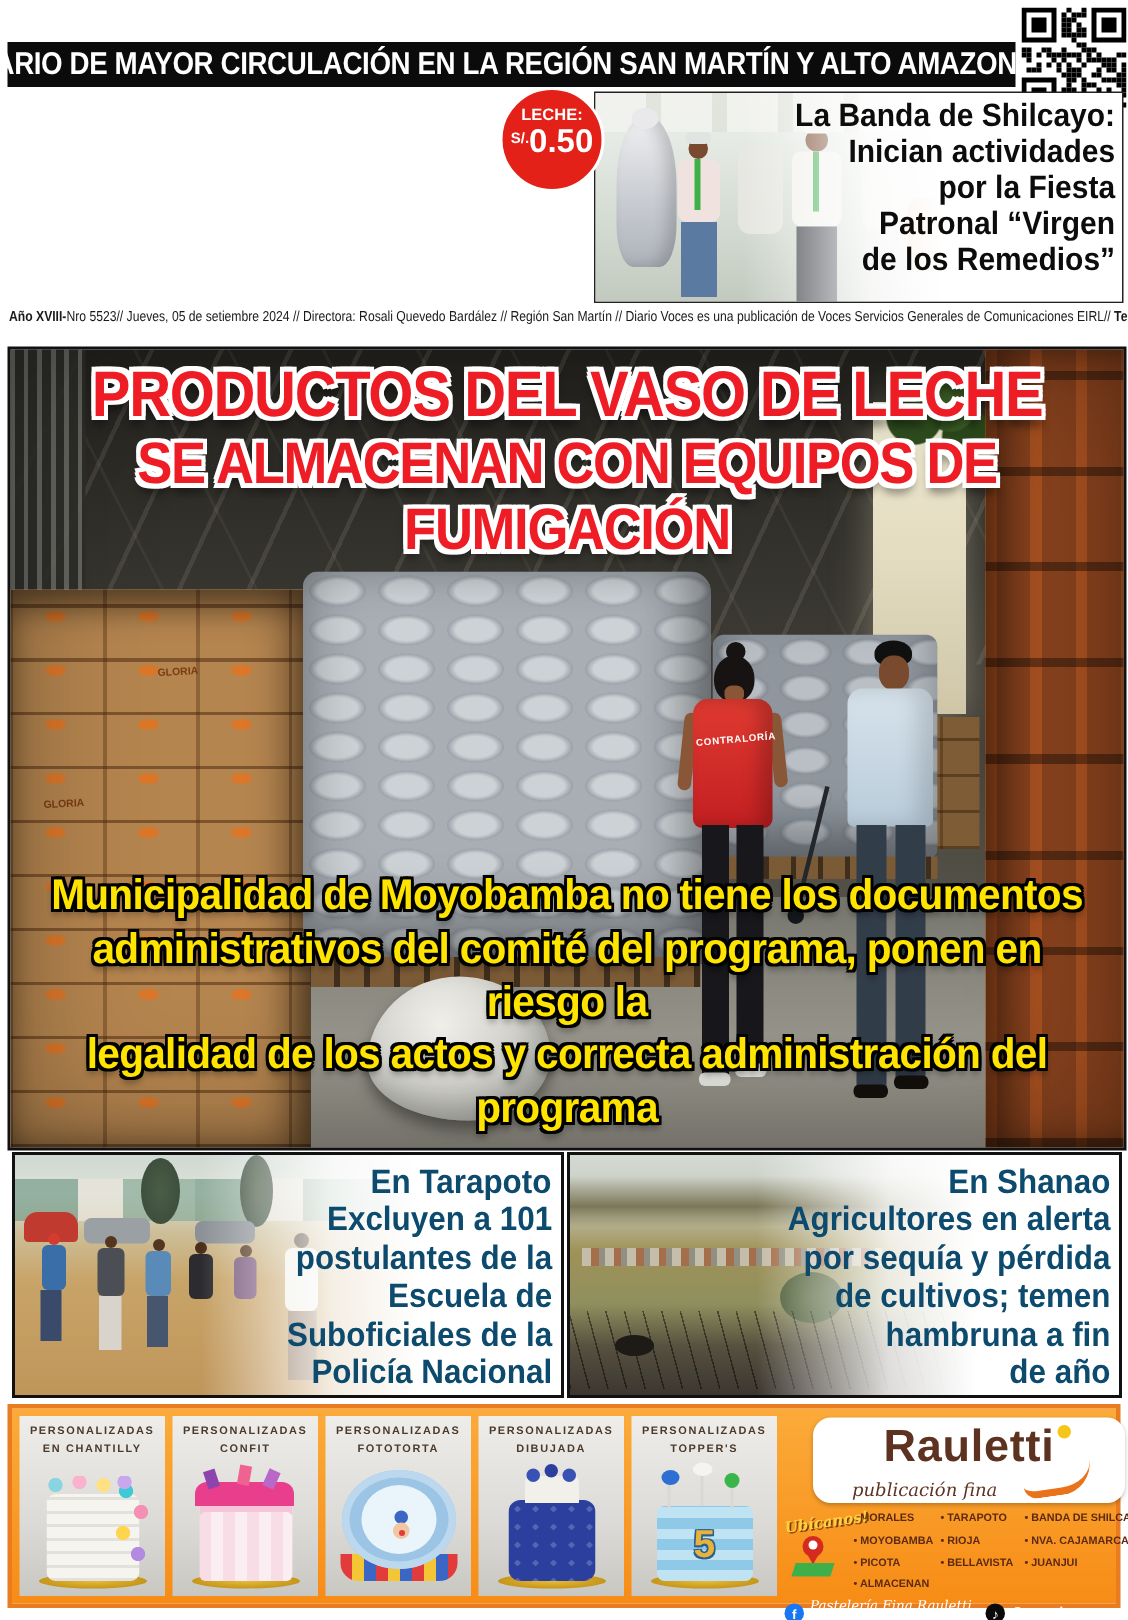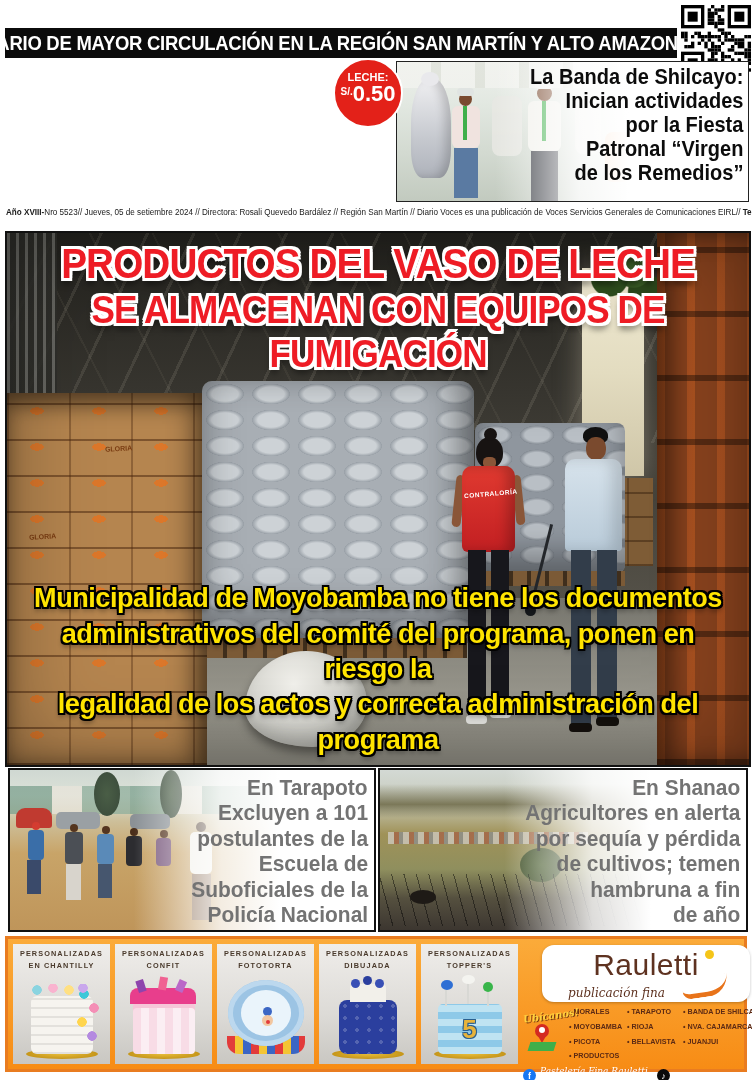--- a/index.html
+++ b/index.html
@@ -50,37 +50,37 @@
   .mh-1{font-size:43px;margin-top:0px;letter-spacing:-1px;}
   .mh-2{font-size:39px;margin-top:0;letter-spacing:-1px;}
   .main-sub{position:absolute;bottom:8px;left:0;width:100%;text-align:center;z-index:20;
     font-size:28.5px;line-height:1.24;letter-spacing:-0.5px;}
   .vest-txt{position:absolute;left:2px;top:24px;width:100%;text-align:center;color:#fff;
     font-weight:bold;font-size:6.5px;letter-spacing:.5px;transform:rotate(-5deg);}
   .brandlbl{position:absolute;font-weight:bold;font-size:7px;color:#7a3c12;transform:rotate(-3deg);}
   
   .story{top:768px;height:160px;border:2px solid #111;background:#fff;overflow:hidden;}
   .story-head{position:absolute;right:6px;top:5px;width:68%;text-align:right;z-index:5;
-    font-weight:bold;font-size:22.5px;line-height:1.13;color:#737373;}
+    font-weight:bold;font-size:22.5px;line-height:1.13;color:#0c4a6e;}
   .fade-r{position:absolute;inset:0;z-index:3;
     background:linear-gradient(90deg,rgba(255,255,255,0) 34%,rgba(255,255,255,.82) 58%,#fff 74%);}
   
   .ad{left:5px;top:936px;width:742px;height:136px;border:3px solid #e97c20;box-sizing:border-box;
     background:linear-gradient(180deg,#fbab3a,#f78c15);display:flex;padding:5px;gap:5px;}
   .cake-card{width:97px;height:120px;background:linear-gradient(180deg,#efedea 0%,#dcdad6 60%,#c9c7c2 100%);
     position:relative;flex:0 0 auto;}
   .cake-lbl{position:absolute;top:4px;left:0;width:100%;text-align:center;font-weight:bold;
     font-size:7.3px;letter-spacing:1.1px;line-height:1.6;color:#4a3a2c;white-space:pre-line;}
   .cake-base{position:absolute;bottom:5px;left:50%;transform:translateX(-50%);
     width:72px;height:10px;border-radius:50%;background:radial-gradient(#e7bc3a,#b8860b);}
   .cake-body{position:absolute;bottom:10px;left:50%;transform:translateX(-50%);}
   .rpanel{flex:1;position:relative;color:#fff;}
   .logo-box{width:208px;height:57px;background:#fff;border-radius:12px;margin:1px auto 0;
     position:relative;box-shadow:0 1px 3px rgba(0,0,0,.25);}
-  .logo-brand{position:absolute;top:3px;left:0;width:100%;text-align:center;font-weight:normal;
+  .logo-brand{position:absolute;top:3px;left:0;width:100%;text-align:center;font-weight:bold;
     font-size:30px;color:#5e3220;letter-spacing:.5px;}
   .logo-smile{position:absolute;right:22px;bottom:5px;width:46px;height:16px;
     border:0 solid #e8731a;border-bottom-width:5px;border-radius:0 0 24px 10px;transform:rotate(-8deg);}
   .logo-dot{position:absolute;top:5px;right:36px;width:9px;height:9px;border-radius:50%;background:#f5c518;}
   .logo-tag{position:absolute;left:26px;bottom:2px;font-family:"DejaVu Serif",serif;
     font-style:italic;font-size:12px;color:#5e3220;}
   .locs{display:flex;margin-top:3px;}
   .ubic{width:46px;position:relative;}
   .ubic-t{font-family:"DejaVu Serif",serif;font-style:italic;font-weight:bold;font-size:10px;
     color:#ffd23f;transform:rotate(-8deg);display:inline-block;text-shadow:1px 1px 0 #7a3c12;}
@@ -478,21 +478,21 @@
       <div class="locs">
         <div class="ubic">
           <span class="ubic-t">Ubícanos!</span>
           <div class="pin"></div>
           <div class="pin-base"></div>
         </div>
         <div class="loc-col" style="width:58px;">
           <div>MORALES</div>
           <div>MOYOBAMBA</div>
           <div>PICOTA</div>
-          <div>PRODUCTOS</div>
+          <div>ALMACENAN</div>
         </div>
         <div class="loc-col" style="width:56px;">
           <div>TARAPOTO</div>
           <div>RIOJA</div>
           <div>BELLAVISTA</div>
         </div>
         <div class="loc-col" style="width:86px;">
           <div>BANDA DE SHILCAYO</div>
           <div>NVA. CAJAMARCA</div>
           <div>JUANJUI</div>

